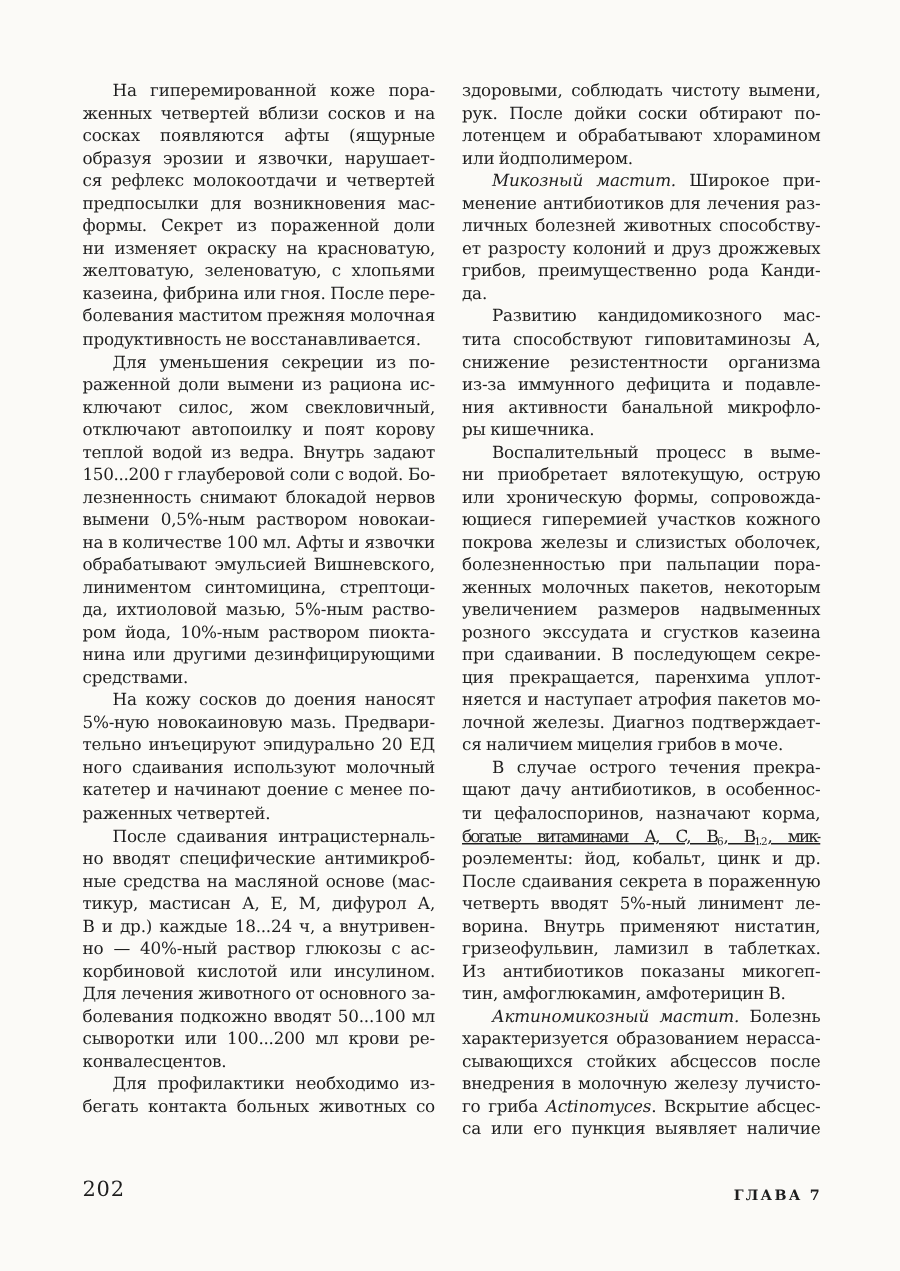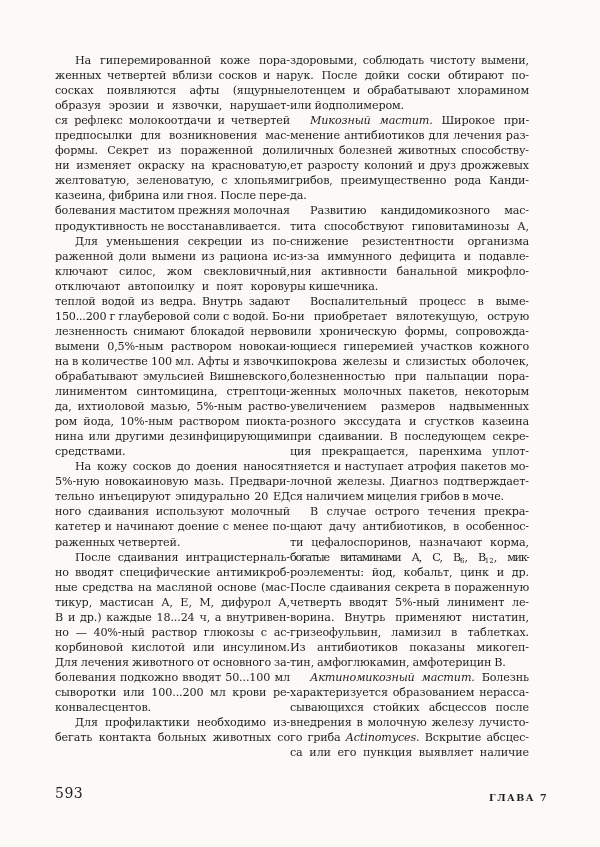--- a/index.html
+++ b/index.html
@@ -17,20 +17,21 @@
   }
   .sheet {
     position: absolute;
     inset: 0;
   }
   .columns {
     position: absolute;
     left: 55px;
     top: 53px;
     display: flex;
+    gap: 18px;
   }
   .col {
     width: 235px;
   }
   .col-r {
     width: 239px;
   }
   .line {
     height: 15.05px;
     line-height: 15.05px;
@@ -152,31 +153,31 @@
         <div class="line"><span class="">увеличением размеров надвыменных</span></div>
         <div class="line"><span class="">розного экссудата и сгустков казеина</span></div>
         <div class="line"><span class="">при сдаивании. В последующем секре-</span></div>
         <div class="line"><span class="">ция прекращается, паренхима уплот-</span></div>
         <div class="line"><span class="">няется и наступает атрофия пакетов мо-</span></div>
         <div class="line"><span class="">лочной железы. Диагноз подтверждает-</span></div>
         <div class="line end"><span class="">ся наличием мицелия грибов в моче.</span></div>
         <div class="line ind"><span class="">В случае острого течения прекра-</span></div>
         <div class="line"><span class="">щают дачу антибиотиков, в особеннос-</span></div>
         <div class="line"><span class="">ти цефалоспоринов, назначают корма,</span></div>
-        <div class="line" style="letter-spacing: -1.27px;"><span class="">богатые витаминами А, С, В</span><span class="sub">6</span><span class="">, В</span><span class="sub">12</span><span class="">, мик-</span></div>
+        <div class="line" style="letter-spacing: -1.27px; text-decoration: underline;"><span class="">богатые витаминами А, С, В</span><span class="sub">6</span><span class="">, В</span><span class="sub">12</span><span class="">, мик-</span></div>
         <div class="line"><span class="">роэлементы: йод, кобальт, цинк и др.</span></div>
         <div class="line"><span class="">После сдаивания секрета в пораженную</span></div>
         <div class="line"><span class="">четверть вводят 5%-ный линимент ле-</span></div>
         <div class="line"><span class="">ворина. Внутрь применяют нистатин,</span></div>
         <div class="line"><span class="">гризеофульвин, ламизил в таблетках.</span></div>
         <div class="line"><span class="">Из антибиотиков показаны микогеп-</span></div>
         <div class="line end"><span class="">тин, амфоглюкамин, амфотерицин В.</span></div>
         <div class="line ind"><span class="italic">Актиномикозный мастит.</span><span class=""> Болезнь</span></div>
         <div class="line"><span class="">характеризуется образованием нерасса-</span></div>
         <div class="line"><span class="">сывающихся стойких абсцессов после</span></div>
         <div class="line"><span class="">внедрения в молочную железу лучисто-</span></div>
         <div class="line"><span class="">го гриба </span><span class="italic">Actinomyces</span><span class="">. Вскрытие абсцес-</span></div>
         <div class="line"><span class="">са или его пункция выявляет наличие</span></div>
       </div>
   </div>
-  <div class="footer-pagenum">593</div>
+  <div class="footer-pagenum">202</div>
   <div class="footer-chapter">ГЛАВА 7</div>
 </div>
 
 </body></html>

